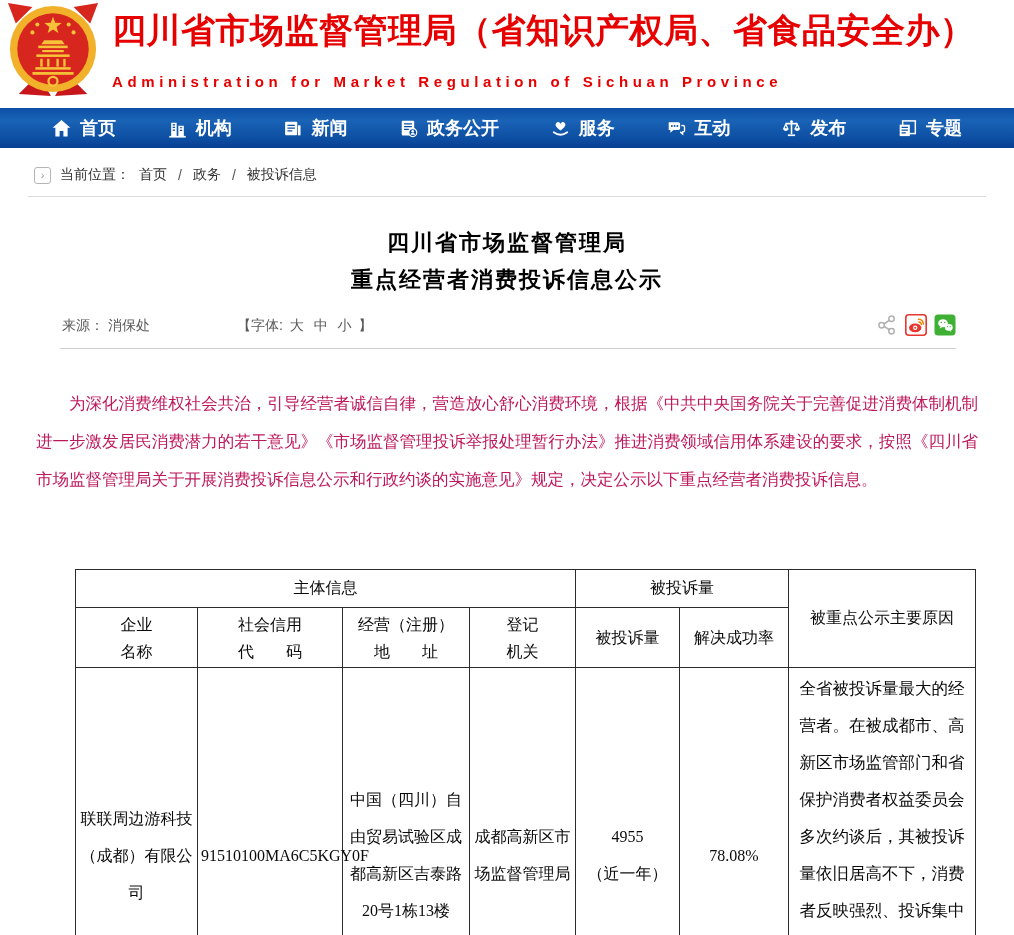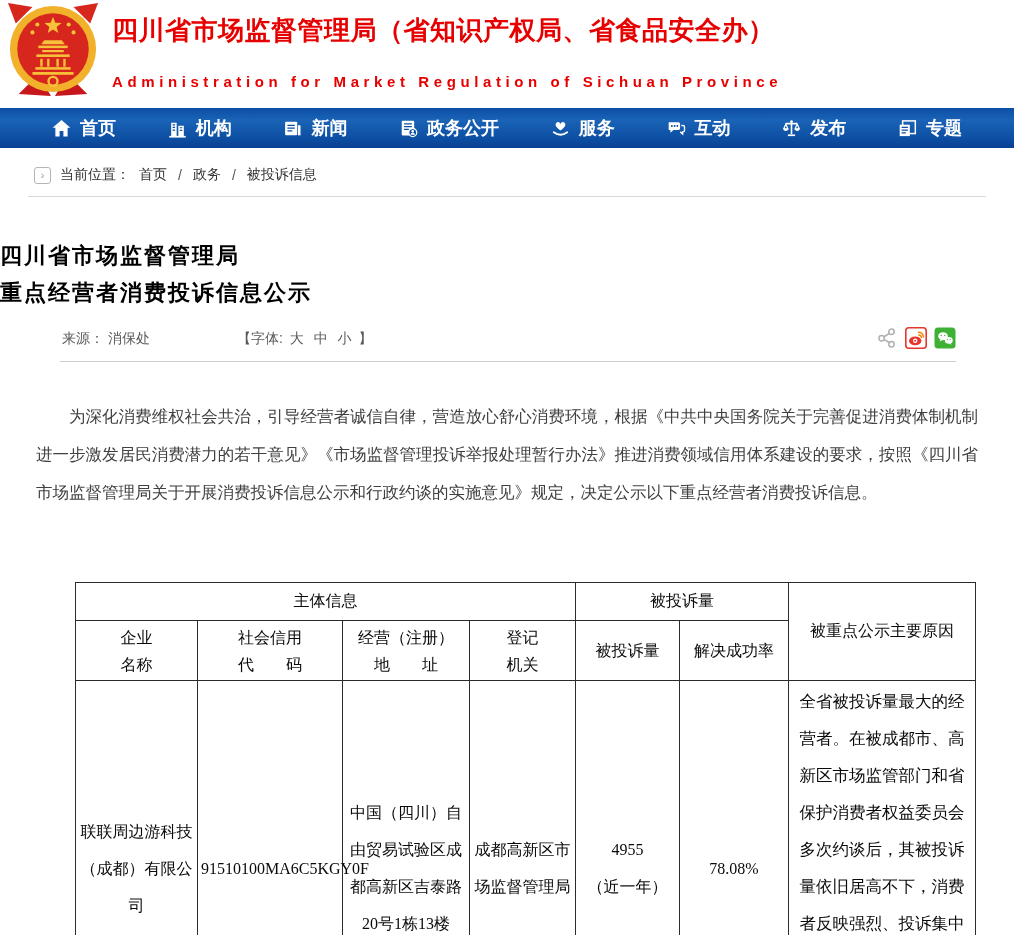--- a/index.html
+++ b/index.html
@@ -2,49 +2,49 @@
 <html><head>
 <meta charset="utf-8">
 <style>
   html,body{margin:0;padding:0;background:#fff;}
   body{width:1014px;height:935px;overflow:hidden;font-family:"Liberation Sans",sans-serif;}
 
   
   .site-header{height:100px;display:flex;align-items:center;padding-left:6px;background:#fff;}
   .emblem{width:94px;height:94px;flex:0 0 auto;}
   .titles{margin-left:12px;min-width:0;}
-  .title-cn{font-size:26px;font-weight:bold;color:#e60000;letter-spacing:0.5px;white-space:nowrap;line-height:40px;}
+  .title-cn{font-size:34px;font-weight:bold;color:#e60000;letter-spacing:0.5px;white-space:nowrap;line-height:40px;}
   .title-en{font-size:15px;font-weight:bold;color:#e60000;letter-spacing:4.6px;margin-top:23px;white-space:nowrap;}
 
   
   .main-nav{margin-top:8px;height:40px;background:linear-gradient(180deg,#0c4ea6 0%,#1a63b6 30%,#0d4fa3 75%,#093f92 100%);
     display:flex;align-items:center;justify-content:space-between;padding:0 52px;}
   .nav-item{display:flex;align-items:center;gap:9px;color:#fff;font-size:18px;font-weight:bold;cursor:pointer;white-space:nowrap;}
   .nav-item svg{display:block;}
 
   
   .breadcrumb{margin:16px 0 0 34px;display:flex;align-items:center;gap:9px;font-size:14px;color:#333;height:22px;}
   .crumb-icon{width:15px;height:15px;border:1px solid #b5b5b5;border-radius:3px;color:#999;font-size:11px;line-height:14px;text-align:center;flex:0 0 auto;}
   .breadcrumb a{color:#333;text-decoration:none;cursor:pointer;}
   .crumb-sep{color:#555;margin:0 2px;}
   .rule{border:none;border-top:1px solid #d9d9d9;margin:10px 28px 0;}
 
   
-  .article-title{margin-top:40px;font-family:"Liberation Serif","DejaVu Serif",serif;
+  .article-title{margin-top:27px;text-align:center;font-family:"Liberation Serif","DejaVu Serif",serif;
     font-size:22px;font-weight:600;color:#000;line-height:37px;letter-spacing:2px;}
   .meta-row{display:flex;align-items:center;margin:16px 58px 0 62px;font-size:14px;color:#595959;height:24px;}
   .meta-date{width:218px;}
   .meta-source{width:175px;}
   .meta-font span.szlink{margin:0 3px;cursor:pointer;color:#595959;}
   .share-box{margin-left:auto;display:flex;align-items:center;gap:7px;}
   .share-box .sicon{display:block;cursor:pointer;}
   .meta-rule{border:none;border-top:1px solid #cfcfcf;margin:10px 58px 0 60px;}
 
   .body-paragraph{margin:36px 36px 0 36px;font-family:"Liberation Serif","DejaVu Serif",serif;
-    font-size:16.5px;color:#404040;line-height:38px;text-align:justify;text-indent:2em;}
+    font-size:16.5px;color:#be185d;line-height:38px;text-align:justify;text-indent:2em;}
 
   
   table.pub{border-collapse:collapse;margin:70px 0 0 75px;width:900px;table-layout:fixed;
     font-family:"Liberation Serif","DejaVu Serif",serif;font-size:16px;color:#0a0a0a;border-bottom:2px solid #2b2b2b;}
   table.pub th,table.pub td{border:1px solid #2b2b2b;font-weight:normal;text-align:center;vertical-align:middle;padding:2px 3px;}
   tr.gh th{height:33px;}
   tr.sh th{height:55px;line-height:27px;}
   tr.dr td{height:266px;line-height:37px;}
   td.reason-cell{text-align:justify;font-size:16.5px;padding:6px 4px;line-height:37px;}
   td.code-cell{padding:0 1px;letter-spacing:0;}

